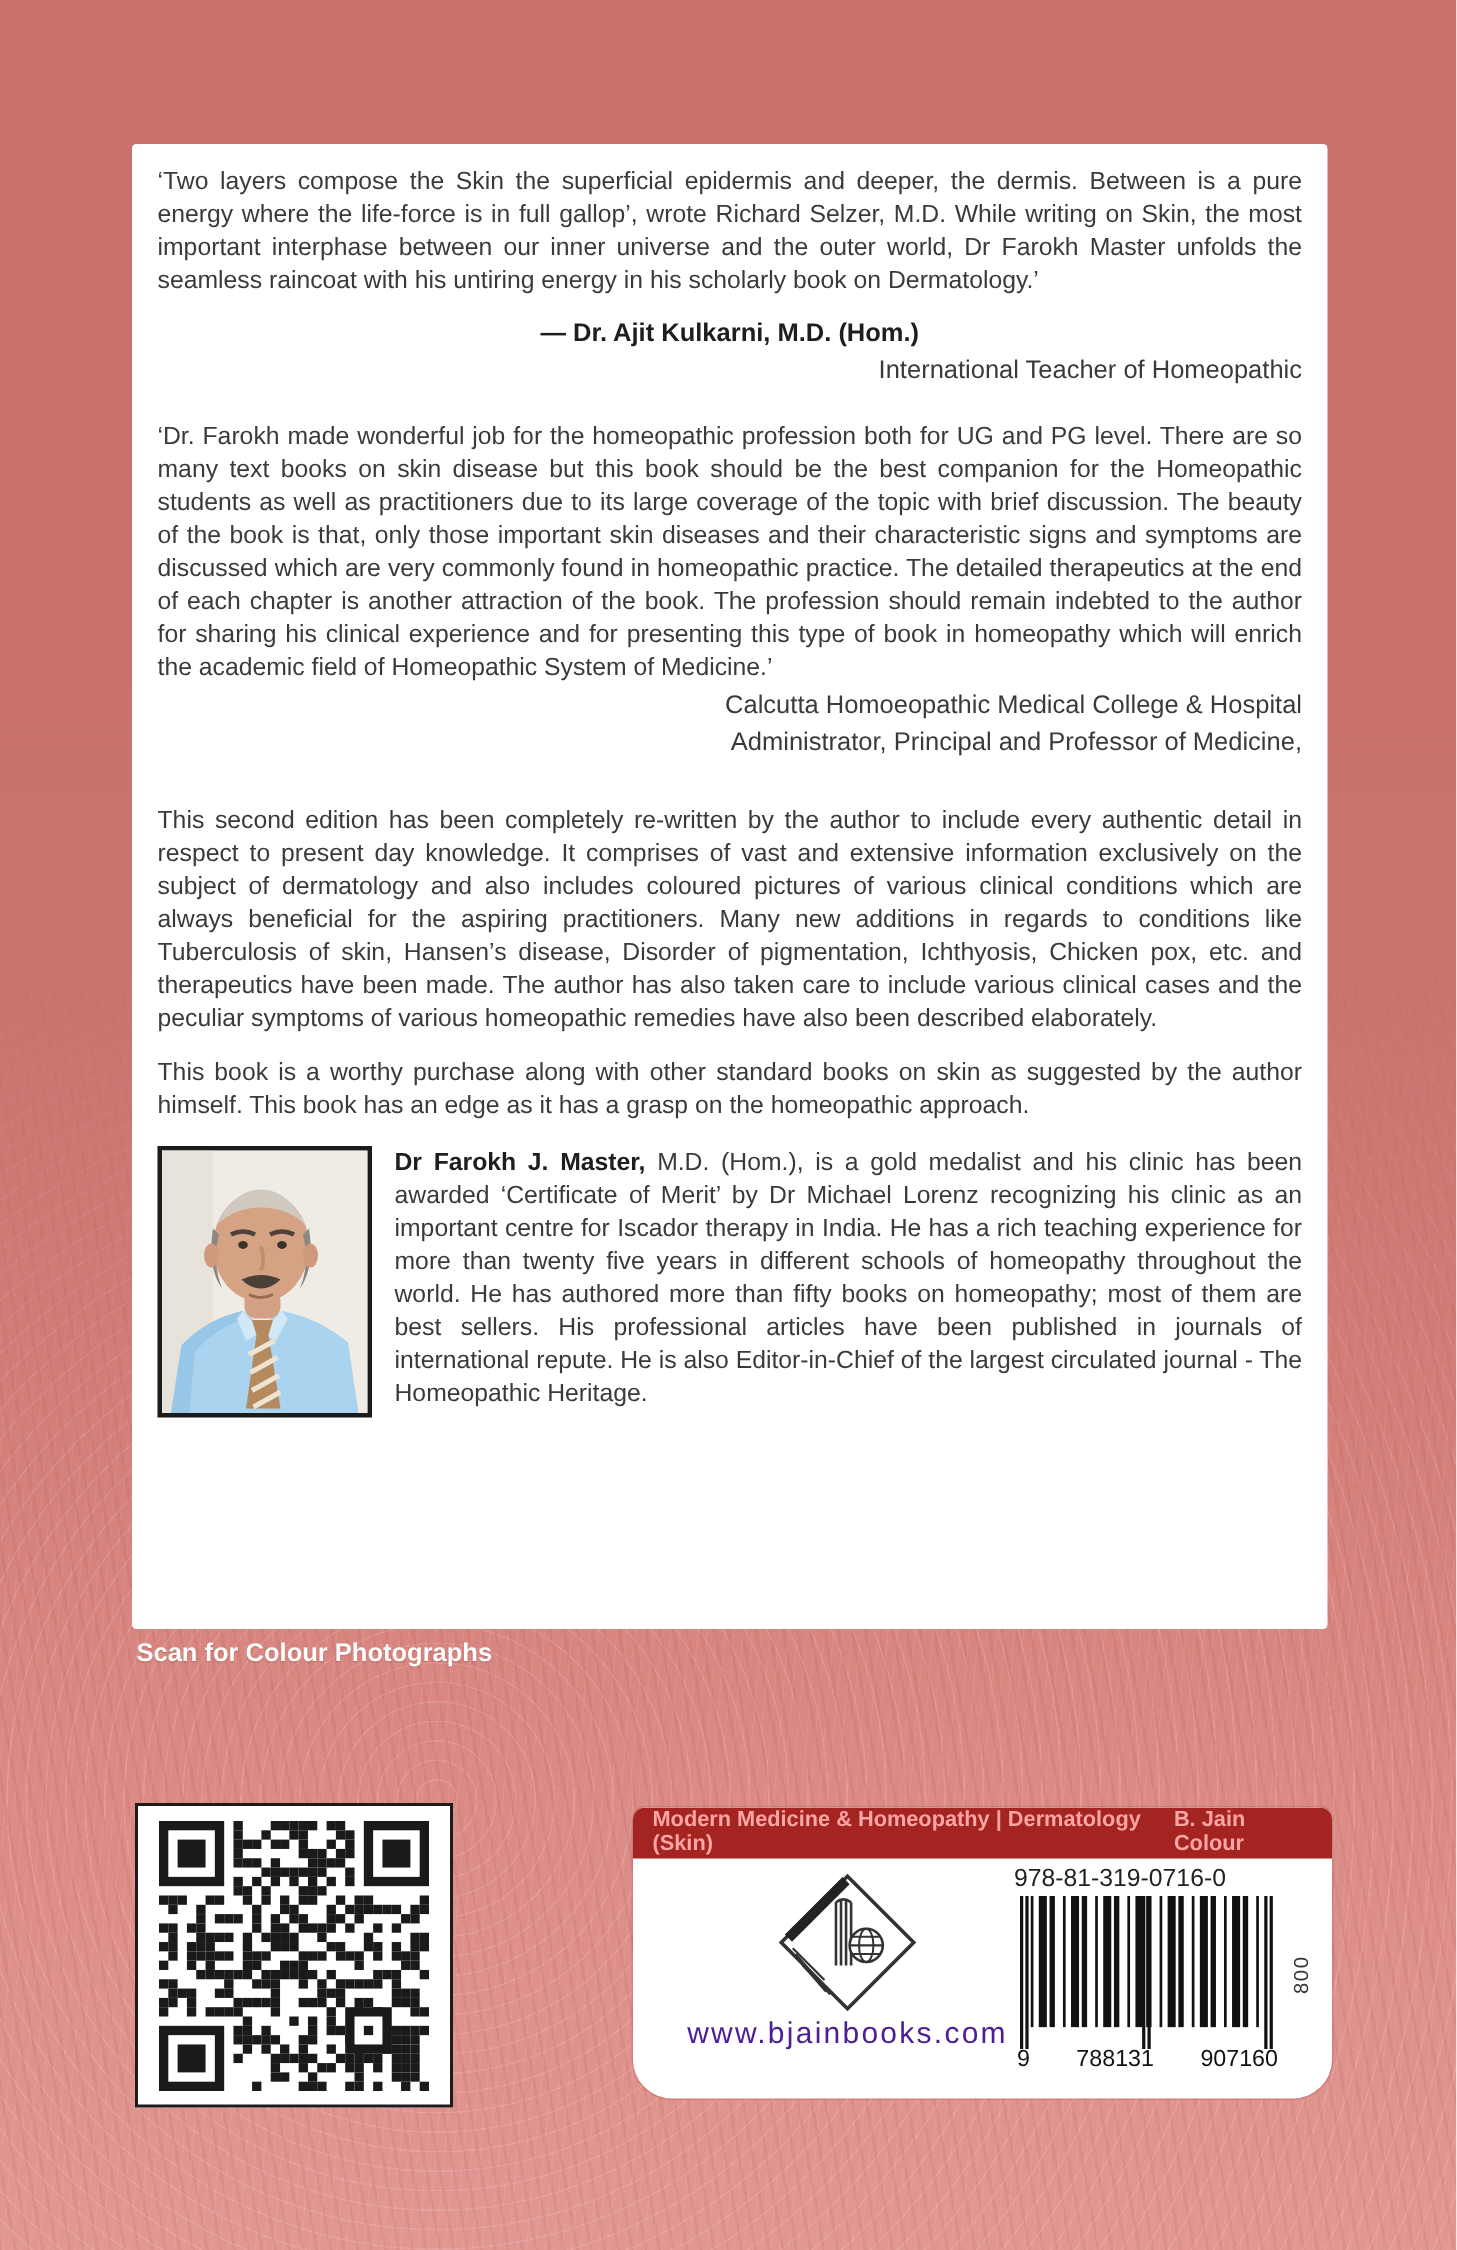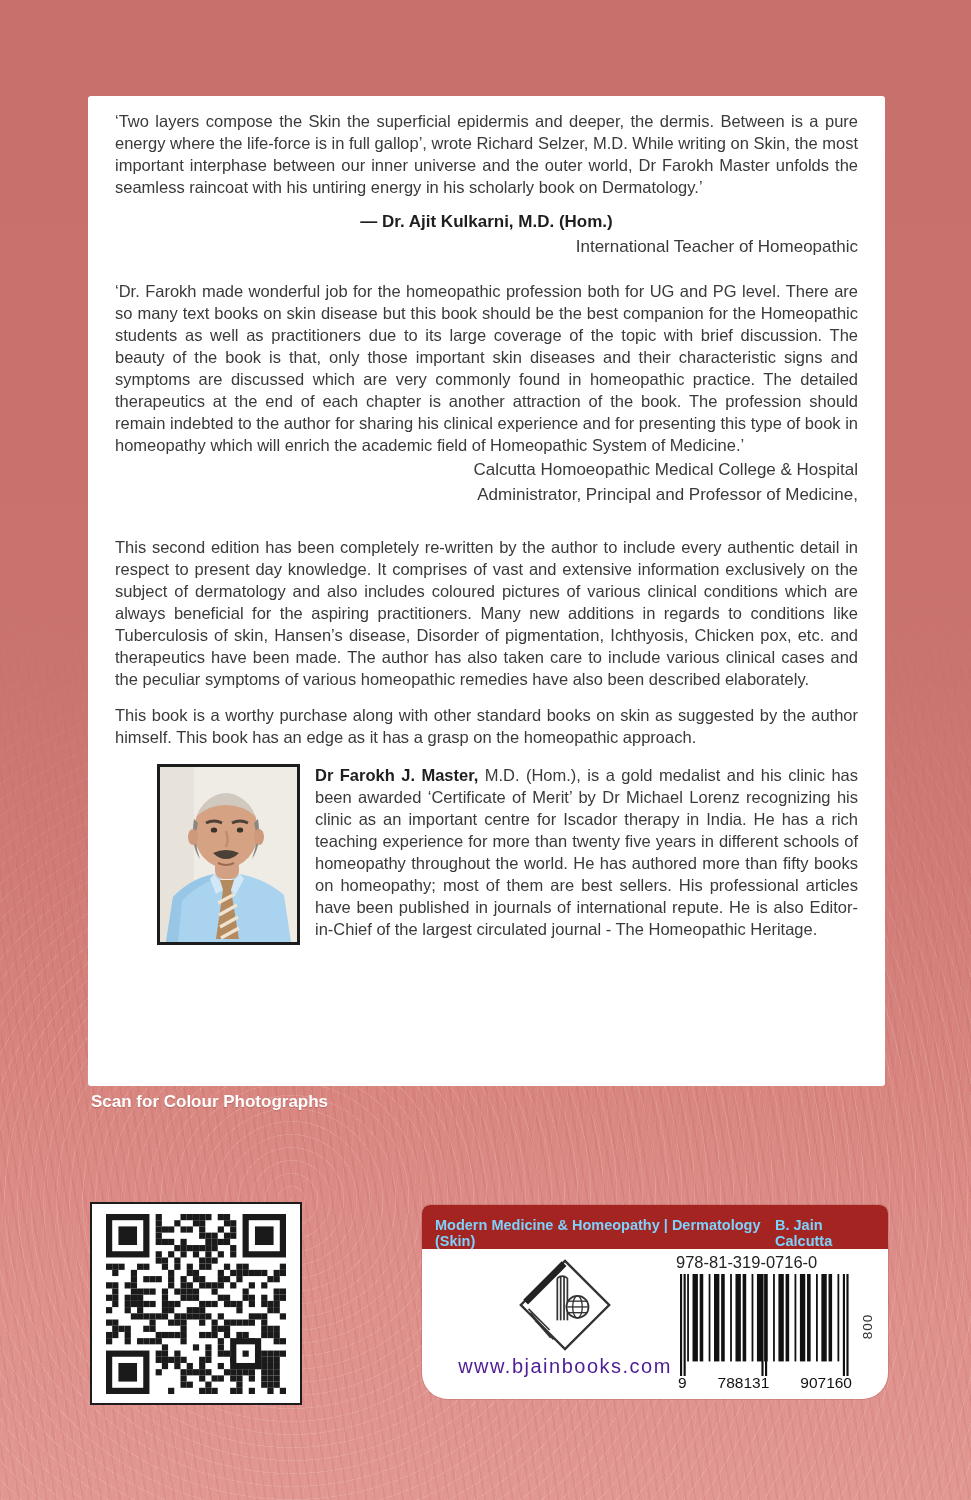--- a/index.html
+++ b/index.html
@@ -15,30 +15,30 @@
     background:
       repeating-linear-gradient(95deg, rgba(255,255,255,.06) 0 1px, transparent 1px 6px),
       repeating-linear-gradient(80deg, rgba(150,40,40,.07) 0 2px, transparent 2px 9px),
       repeating-radial-gradient(circle at 30% 80%, rgba(255,255,255,.12) 0 1px, transparent 1px 13px);
     -webkit-mask-image:linear-gradient(180deg, transparent 0 40%, #000 70%);
     mask-image:linear-gradient(180deg, transparent 0 40%, #000 70%);
   }
   .main-box{
     position:absolute;left:88px;top:96px;width:797px;height:990px;
     background:#ffffff;border-radius:3px;
-    padding:14px 27px;box-sizing:border-box;
+    padding:14px 17px;box-sizing:border-box;
     color:#3a3a3a;font-size:16.5px;line-height:22px;
   }
   .body-par{text-align:justify;margin:0 0 0 0;}
   .attr-name{font-weight:bold;color:#1e1e1e;text-align:center;margin-top:13px;font-size:17px;}
   .attr-title{text-align:right;color:#3a3a3a;margin-top:3px;font-size:17px;}
   .gap-sm{height:14px;}
   .gap-md{height:22px;}
   .gap-lg{height:30px;}
-  .bio-row{display:flex;gap:15px;margin-top:16px;margin-left:42px;}
+  .bio-row{display:flex;gap:15px;margin-top:16px;}
   .photo-frame{
     flex:0 0 auto;width:137px;height:175px;border:3px solid #1c1c1c;
     background:#efece6;box-sizing:content-box;
   }
   .bio-text{flex:1;text-align:justify;}
   .bio-name{font-weight:bold;color:#1e1e1e;}
   .scan-label{
     position:absolute;left:91px;top:1092px;color:#ffffff;font-weight:bold;font-size:17px;
     text-shadow:0 1px 1px rgba(90,20,20,.25);z-index:2;
   }
@@ -46,22 +46,22 @@
     position:absolute;left:90px;top:1202px;width:212px;height:203px;
     background:#ffffff;border:2px solid #1c1c1c;box-sizing:border-box;
     display:flex;align-items:center;justify-content:center;z-index:2;
   }
   .footer-panel{
     position:absolute;left:422px;top:1205px;width:466px;height:194px;
     background:#ffffff;border-radius:8px 8px 26px 26px;overflow:hidden;z-index:2;
     box-shadow:0 0 0 1px rgba(120,30,30,.15);
   }
   .panel-header{
-    height:44px;background:#a32421;color:#7dd3fc;
-    display:flex;align-items:flex-end;justify-content:space-between;
+    height:34px;background:#a32421;color:#fca5a5;
+    display:flex;align-items:flex-start;justify-content:space-between;
     padding:0 13px;font-size:14.5px;font-weight:bold;
   }
   .panel-body{position:relative;height:160px;}
   .logo-block{position:absolute;left:28px;top:8px;width:230px;text-align:center;}
   .website{margin-top:2px;font-size:20px;color:#4c1d95;letter-spacing:1.5px;}
   .barcode-block{position:absolute;right:34px;top:4px;width:178px;text-align:left;}
   .isbn-top{font-size:16.5px;color:#222;}
   .barcode-digits{display:flex;justify-content:space-between;padding:0 2px;font-size:15.5px;color:#111;margin-top:-2px;}
   .side-code{
     position:absolute;right:-27px;top:66px;font-size:13.5px;color:#333;
@@ -483,21 +483,21 @@
         <rect x="2" y="24" width="3" height="3" fill="#1a1a1a"></rect>
         <rect x="20" y="20" width="5" height="5" fill="#1a1a1a"></rect>
         <rect x="21" y="21" width="3" height="3" fill="#fff"></rect>
         <rect x="22" y="22" width="1" height="1" fill="#1a1a1a"></rect>
       </svg>
   </div>
 
   <div class="footer-panel">
     <div class="panel-header">
       <span>Modern Medicine &amp; Homeopathy | Dermatology (Skin)</span>
-      <span>B. Jain Calcutta</span>
+      <span>B. Jain Colour</span>
     </div>
     <div class="panel-body">
       <div class="logo-block">
         <svg class="logo-svg" width="96" height="96" viewBox="0 0 100 100" style="margin:0 auto;">
           <polygon points="50,4 96,50 50,96 4,50" fill="#ffffff" stroke="#333" stroke-width="2.5"></polygon>
           <line x1="49" y1="7" x2="9" y2="47" stroke="#222" stroke-width="7"></line>
           <line x1="12" y1="54" x2="34" y2="76" stroke="#333" stroke-width="1.6"></line>
           <line x1="14" y1="58" x2="33" y2="80" stroke="#333" stroke-width="1.6"></line>
           <line x1="16" y1="62" x2="35" y2="84" stroke="#333" stroke-width="1.6"></line>
           <line x1="19" y1="66" x2="38" y2="86" stroke="#333" stroke-width="1.6"></line>

